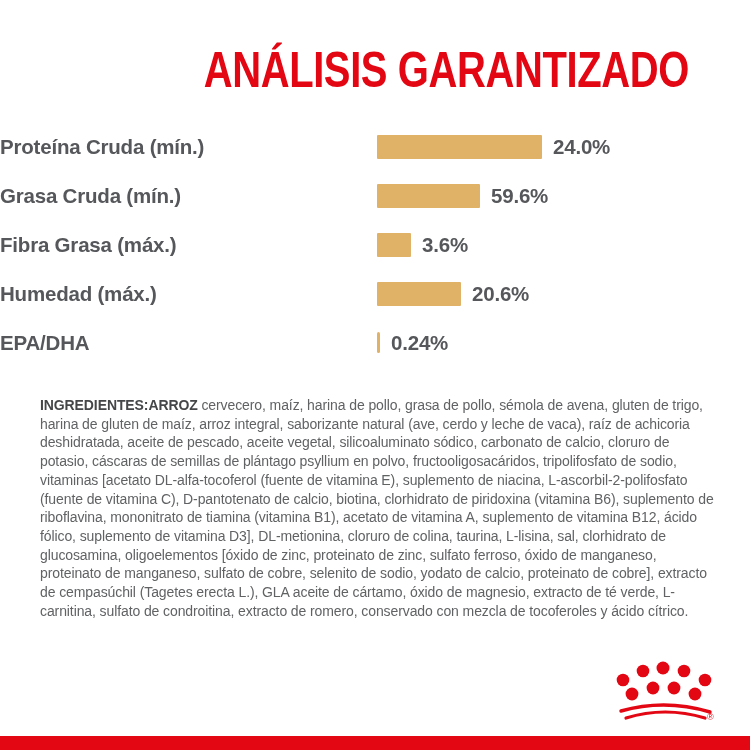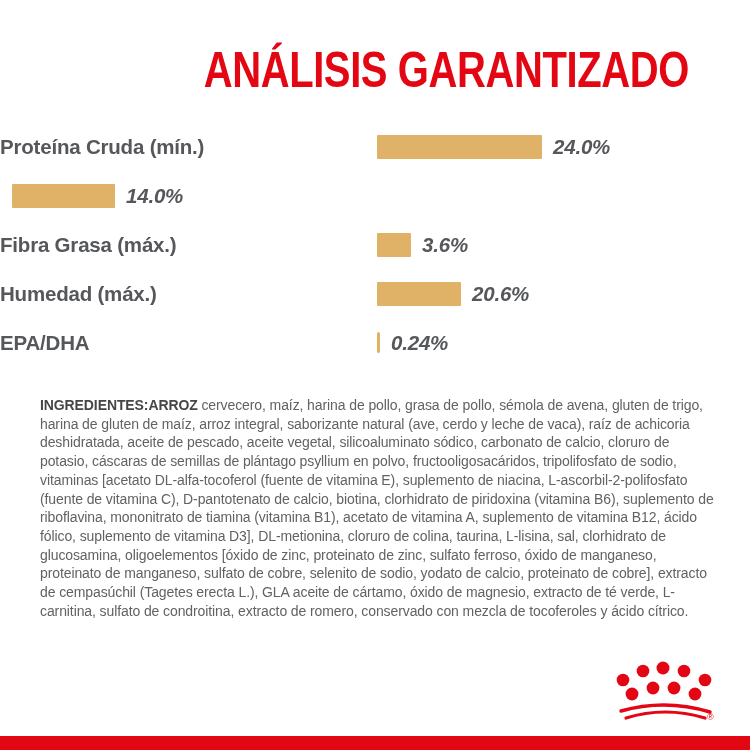--- a/index.html
+++ b/index.html
@@ -47,21 +47,20 @@
     background:var(--bar-gold);
     border-radius:1px;
     flex:0 0 auto;
   }
   .bar.sliver{height:21px;border-radius:2px;}
   .nutrient-value{
     margin-left:11px;
     font-size:20.5px;font-weight:bold;color:var(--label-gray);
     letter-spacing:-0.2px;
     white-space:nowrap;
-    font-style:italic;
   }
 
   
   .ingredients{
     position:absolute;top:396px;left:40px;width:678px;
     font-size:14px;line-height:18.7px;
     color:var(--body-gray);
     letter-spacing:-0.1px;
     text-align:left;
   }
@@ -84,22 +83,23 @@
 
   <div class="chart">
 
     <div class="chart-row">
       <span class="nutrient-label">Proteína Cruda (mín.)</span>
       <span class="bar" style="width: 165px;"></span>
       <span class="nutrient-value">24.0%</span>
     </div>
 
     <div class="chart-row">
+      <span class="nutrient-label">Grasa Cruda (mín.)</span>
       <span class="bar" style="width: 103px;"></span>
-      <span class="nutrient-value">14.0%</span>
+      <span class="nutrient-value">59.6%</span>
     </div>
 
     <div class="chart-row">
       <span class="nutrient-label">Fibra Grasa (máx.)</span>
       <span class="bar" style="width: 34px;"></span>
       <span class="nutrient-value">3.6%</span>
     </div>
 
     <div class="chart-row">
       <span class="nutrient-label">Humedad (máx.)</span>

